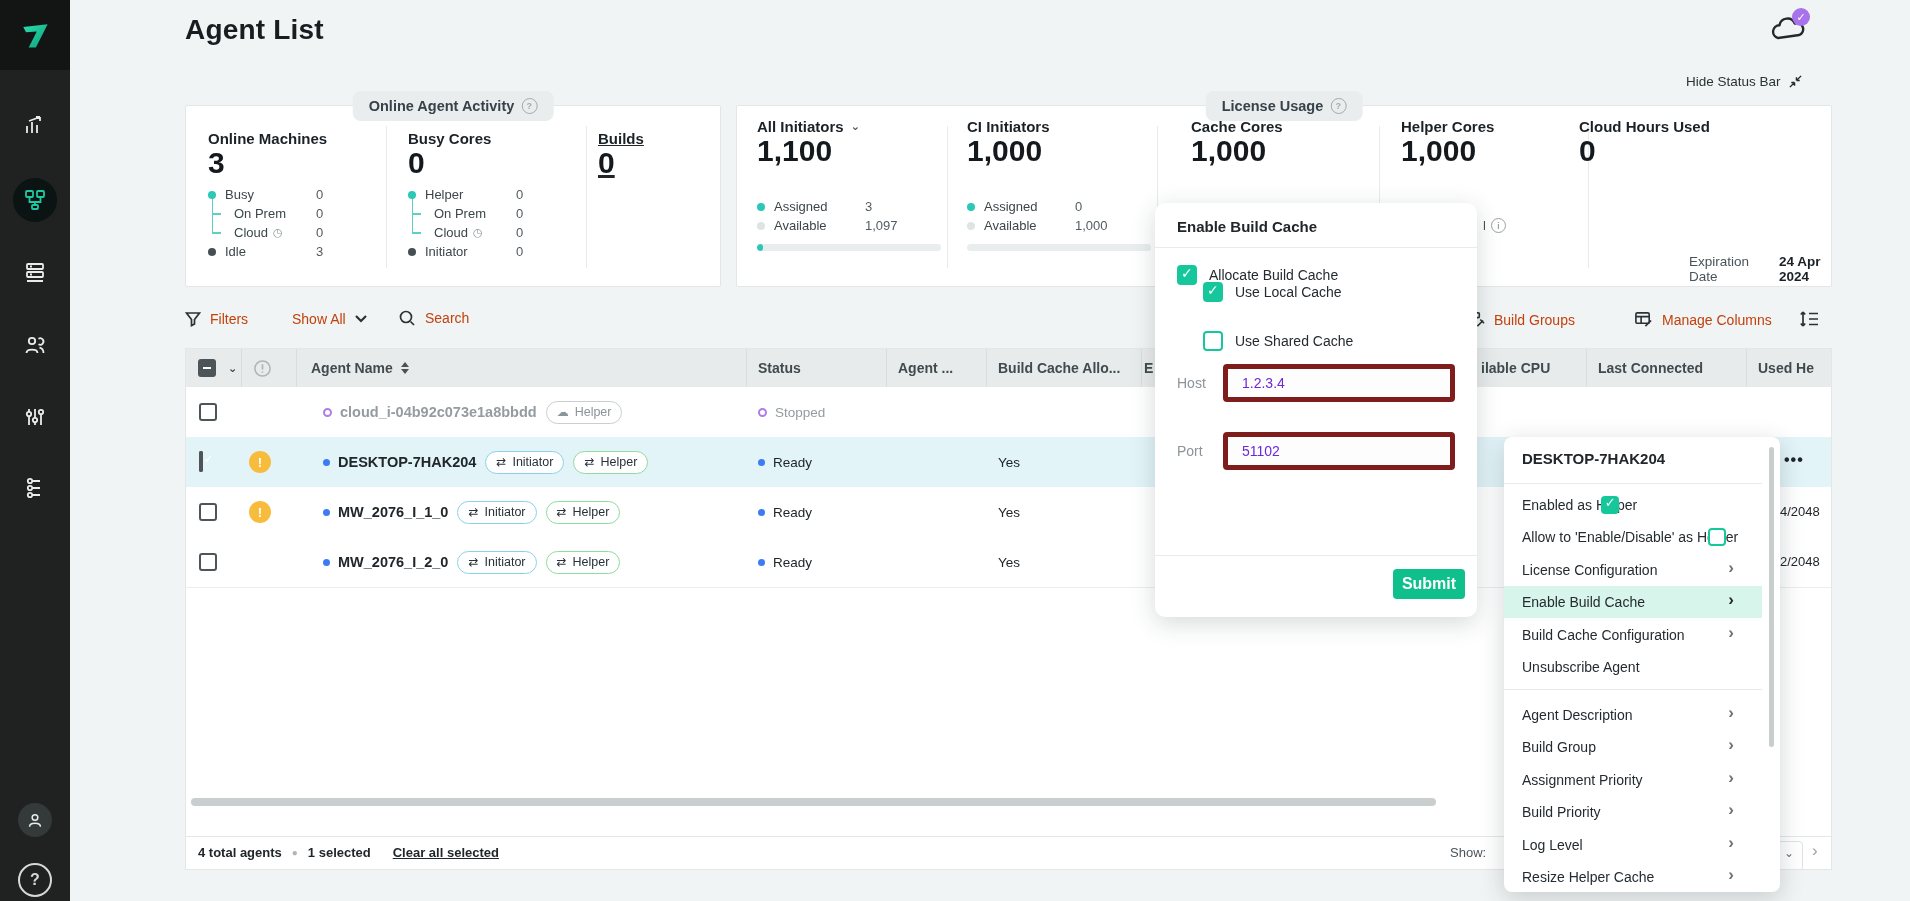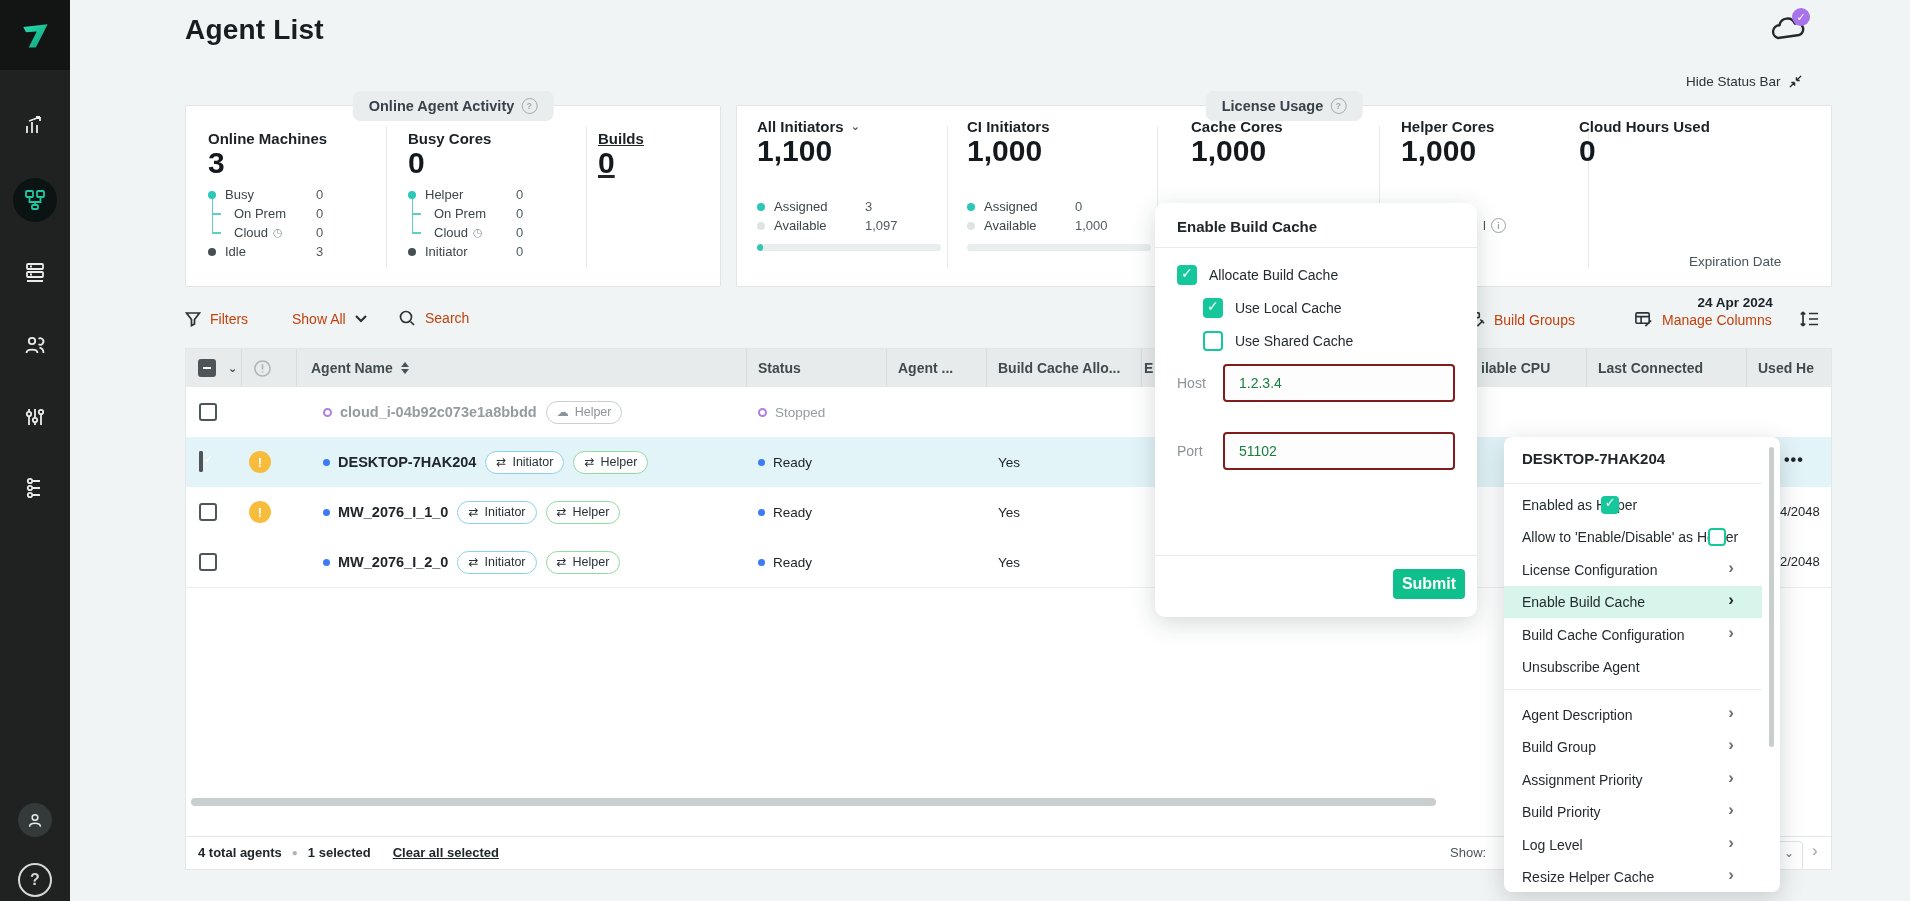--- a/index.html
+++ b/index.html
@@ -77,21 +77,21 @@
   
   #dialog{left:1155px;top:203px;width:322px;height:414px;background:#fff;border-radius:10px;box-shadow:0 6px 24px rgba(30,42,48,.18);z-index:40;}
   #dialog .title{position:absolute;left:22px;top:15px;font-size:15px;font-weight:700;color:#20262a;}
   .hr{position:absolute;left:0;width:100%;height:1px;background:#e7ebeb;}
   .ckrow{position:absolute;display:flex;align-items:center;gap:12px;font-size:14px;color:#242b2f;}
   .ck{width:20px;height:20px;border-radius:4px;box-sizing:border-box;}
   .ck.on{background:#16c79c;position:relative;}
   .ck.on::after{content:"✓";position:absolute;left:4px;top:0px;color:#fff;font-size:14px;font-weight:700;}
   .ck.off{border:2px solid #16c79c;background:#fff;}
   .fldlab{position:absolute;font-size:14px;color:#8b9498;}
-  .fld{position:absolute;width:232px;height:38px;border:2px solid #7f1d1d;border-radius:4px;background:#fdfdfd;font-size:14px;color:#15803d;padding:0 14px;box-sizing:border-box;font-family:inherit;}
+  .fld{position:absolute;width:232px;height:38px;border:5px solid #7f1d1d;border-radius:4px;background:#fdfdfd;font-size:14px;color:#6d28d9;padding:0 14px;box-sizing:border-box;font-family:inherit;}
   #note{position:absolute;left:22px;top:280px;width:278px;height:52px;background:#d9edfb;display:flex;align-items:center;box-sizing:border-box;}
   #note i{position:absolute;left:0;top:0;bottom:0;width:4px;background:#2da0e8;}
   #note .nlab{margin-left:18px;font-size:13px;color:#5a646a;letter-spacing:.3px;}
   #note .ntx{margin-left:10px;font-size:12.5px;color:#3c464a;width:196px;line-height:16px;}
   #submitBtn{position:absolute;left:238px;top:366px;width:72px;height:30px;background:#0fc08d;border:none;border-radius:4px;color:#fff;font-size:16px;font-weight:700;font-family:inherit;}
   
   #menu{left:1504px;top:437px;width:276px;height:455px;background:#fff;border-radius:8px;box-shadow:0 6px 24px rgba(30,42,48,.2);z-index:50;}
   #menu .title{position:absolute;left:18px;top:13px;font-size:15px;font-weight:700;color:#20262a;}
   .mi{position:absolute;left:0;width:258px;height:32px;display:flex;align-items:center;padding-left:18px;box-sizing:border-box;font-size:14px;color:#242b2f;white-space:nowrap;}
   .mi.hl{background:#d7f5ea;}
@@ -331,21 +331,21 @@
 
     <div class="abs r" style="left:746px;top:112px;gap:5px;font-size:13px;color:#49545a;">
       <span>l</span>
         <span class="iic"></span>
     </div>
 
     <div class="abs" style="left:842px;top:12px;width:200px;">
       <div class="mTitle">Cloud Hours Used</div>
       <div class="mVal">0</div>
     </div>
-    <div class="abs r" style="left:952px;top:148px;gap:26px;font-size:13.5px;flex-direction:column;">
+    <div class="abs r" style="left:952px;top:148px;gap:26px;font-size:13.5px;">
       <span style="color:#49545a;">Expiration Date</span>
       <span style="color:#1b2227;font-weight:600;">24 Apr 2024</span>
     </div>
   </div>
 
   <div class="tbItem abs" style="left:185px;top:311px;">
     <svg width="16" height="16" viewBox="0 0 16 16">
         <path d="M1.5 2 H14.5 L9.5 8.5 V13 L6.5 14.5 V8.5 Z"></path>
       </svg>
     <span>Filters</span>
@@ -524,21 +524,21 @@
   </div>
 
   <div id="dialog" class="abs">
     <div class="title">Enable Build Cache</div>
     <div class="hr" style="top:44px;"></div>
 
     <div class="ckrow" style="left:22px;top:62px;">
       <span class="ck on"></span>
       <span>Allocate Build Cache</span>
     </div>
-    <div class="ckrow" style="left:48px;top:95px;">
+    <div class="ckrow" style="left:48px;top:79px;">
       <span class="ck on"></span>
       <span>Use Local Cache</span>
     </div>
     <div class="ckrow" style="left:48px;top:128px;">
       <span class="ck off"></span>
       <span>Use Shared Cache</span>
     </div>
 
     <span class="fldlab" style="left:22px;top:172px;">Host</span>
     <input class="fld" style="left: 68px; top: 161px;" readonly="" value="1.2.3.4">

